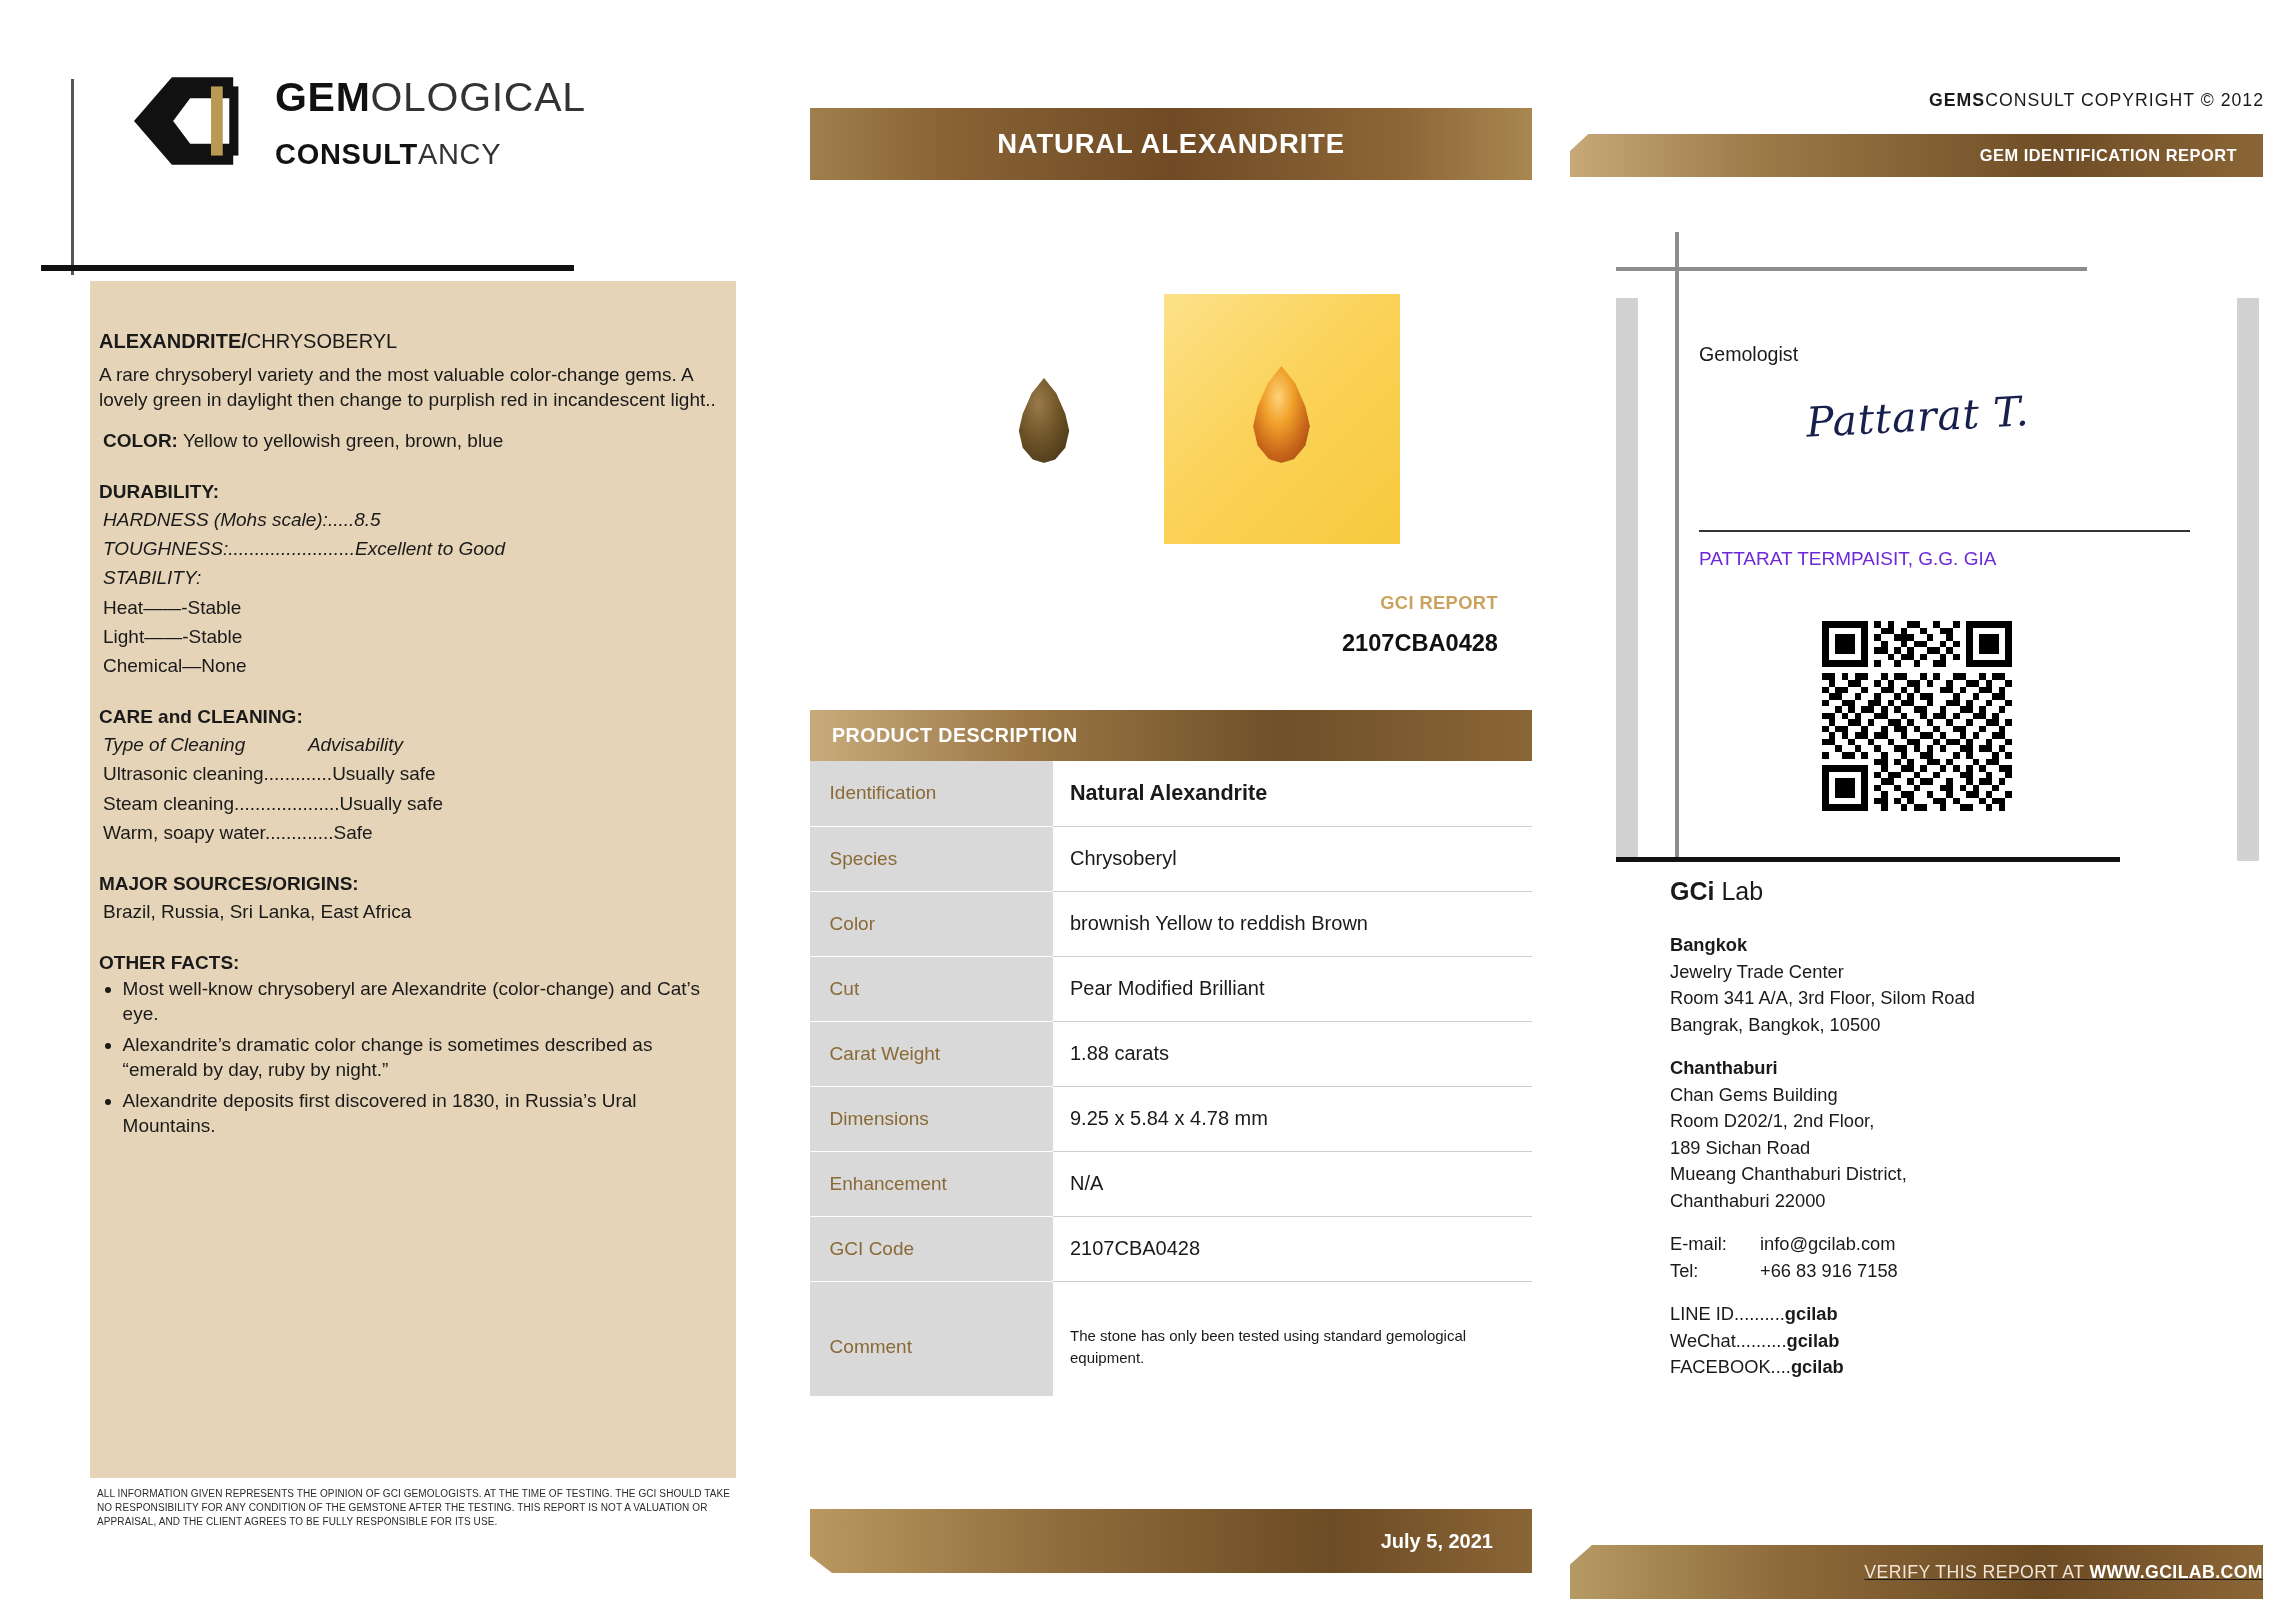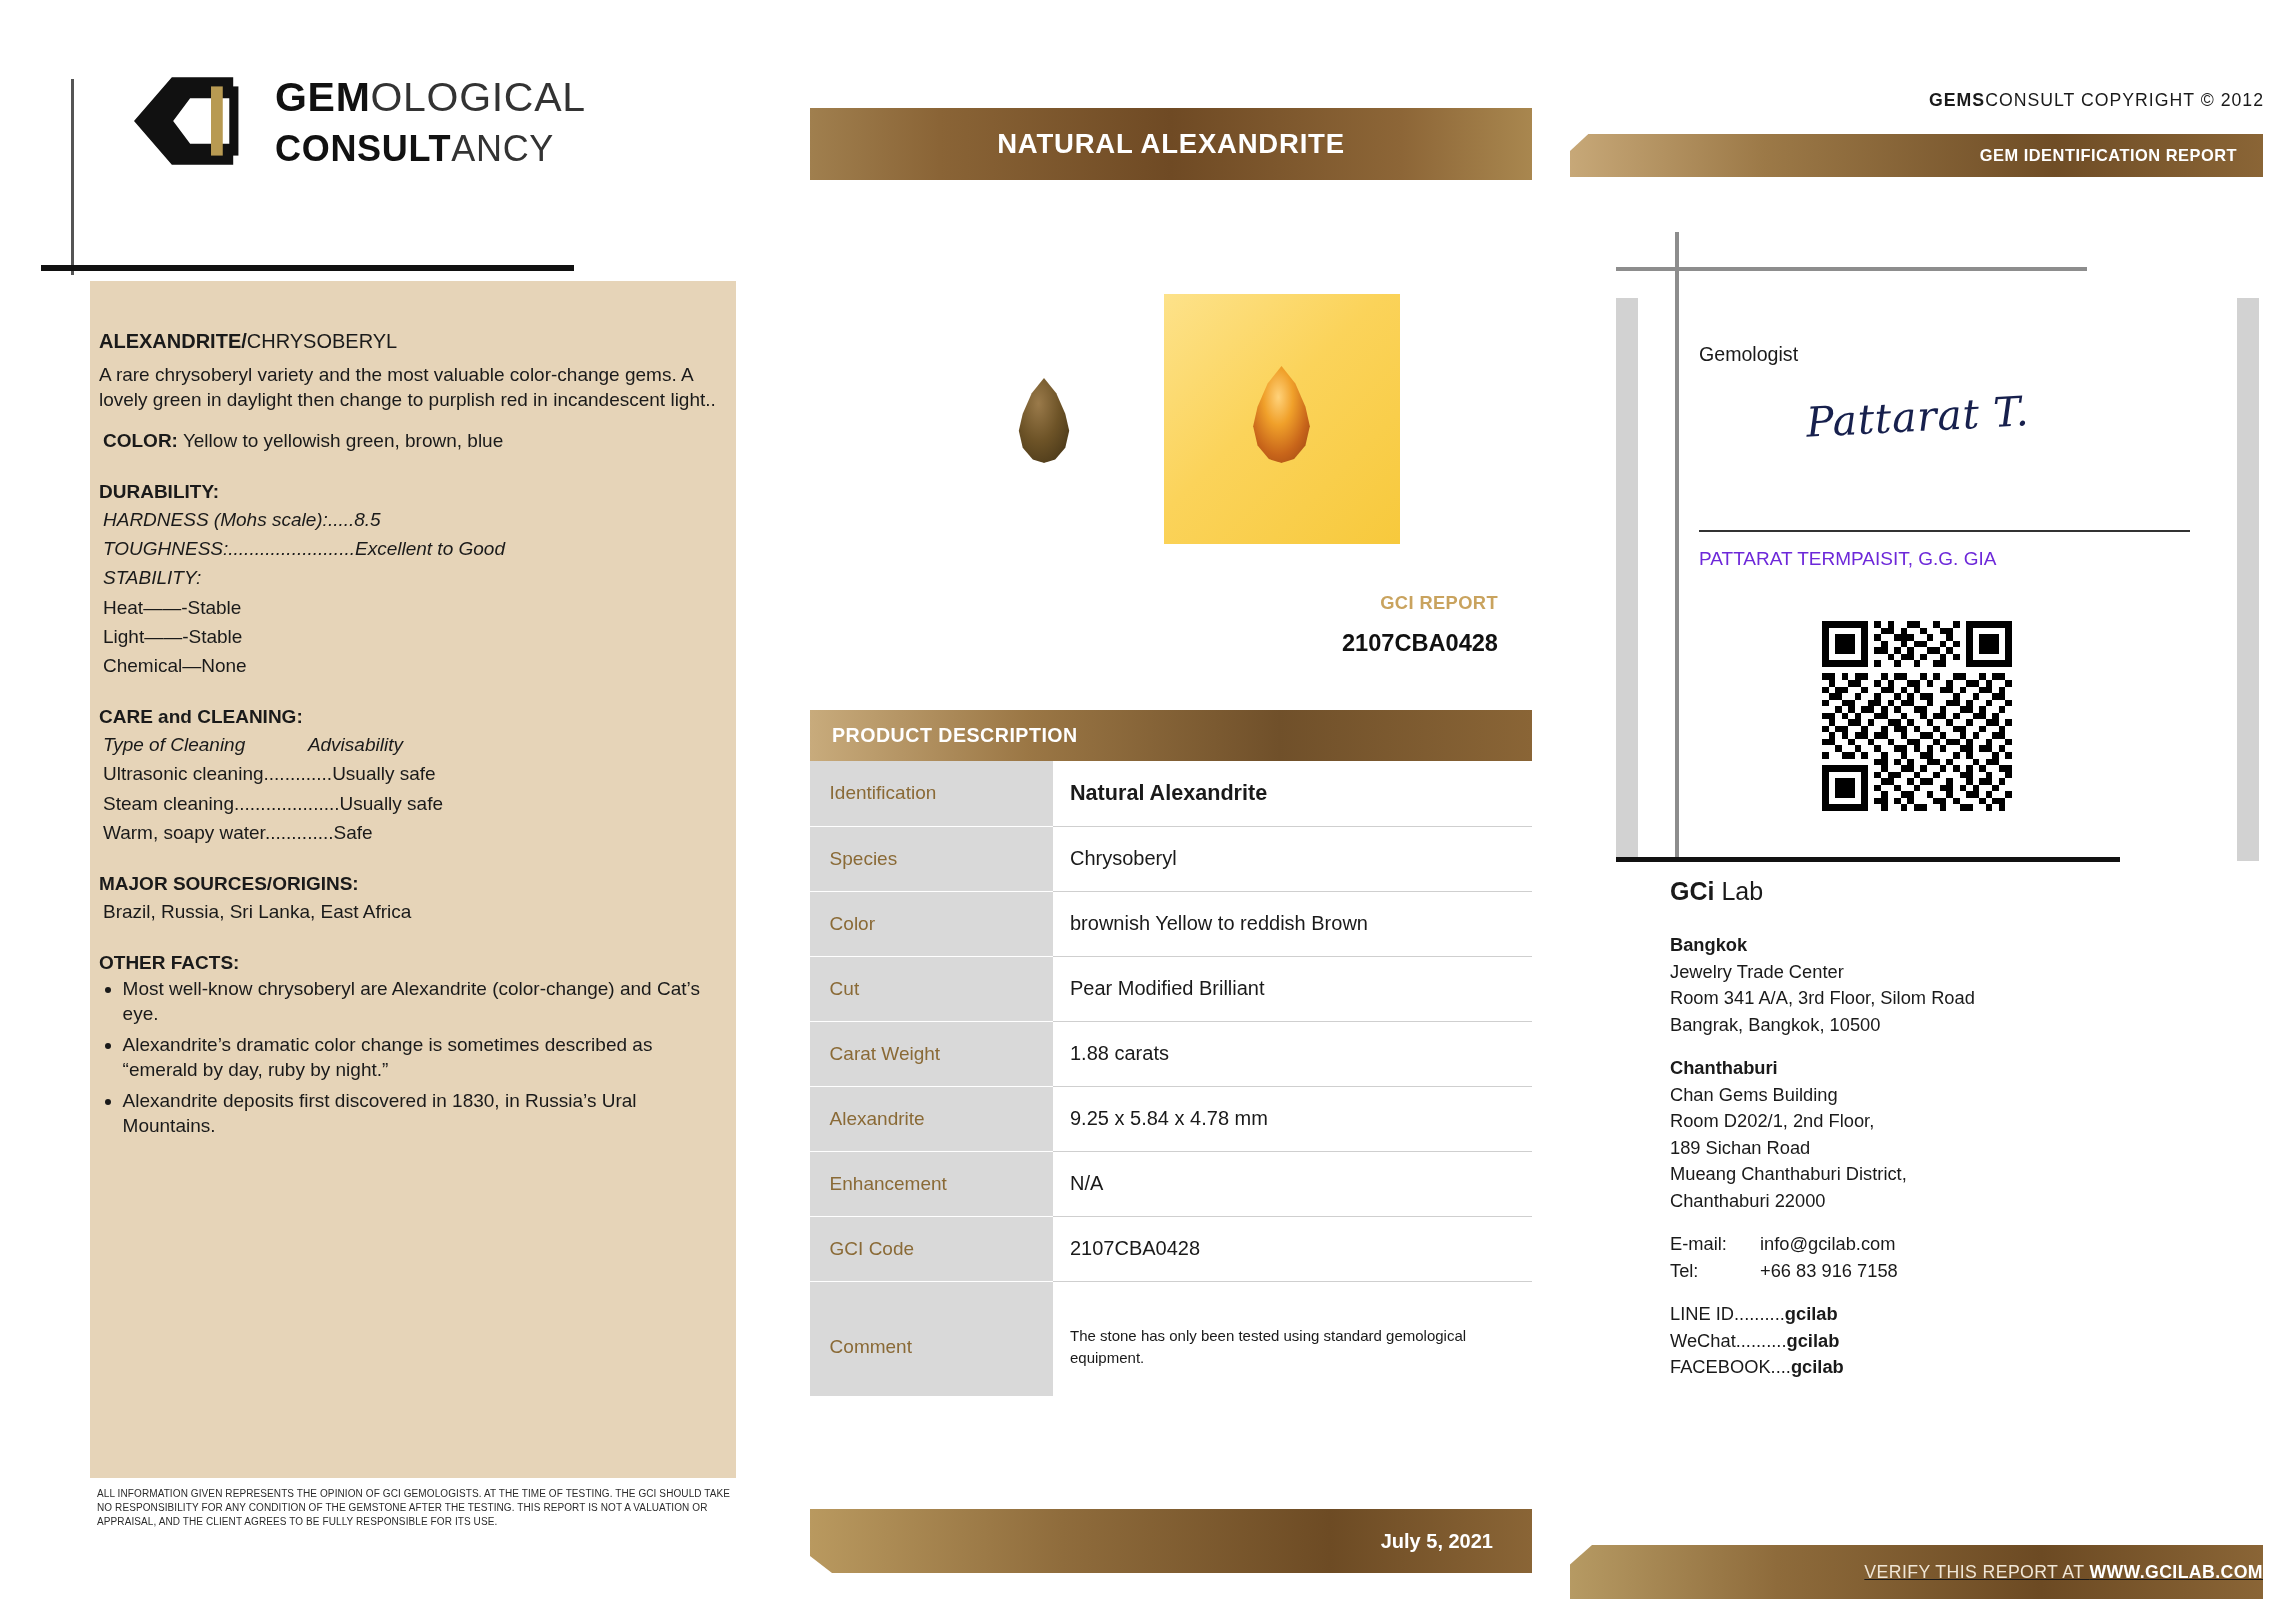--- a/index.html
+++ b/index.html
@@ -31,24 +31,24 @@
     position: absolute;
     left: 141px; top: 5.2px;
   }
   .logo-line1 {
     font-size: 41px;
     letter-spacing: 0.7px;
     line-height: 1;
     white-space: nowrap;
   }
   .logo-line2 {
-    font-size: 36px;
+    font-size: 29px;
     letter-spacing: 0.7px;
     line-height: 1;
-    margin-top: 13px;
+    margin-top: 22px;
     white-space: nowrap;
   }
   .lw-bold { font-weight: bold; color: #111; }
   .lw-light { font-weight: normal; color: #333; }
 
   #logo-underline {
     position: absolute;
     left: 41px;
     top: 265px;
     width: 533px;
@@ -534,21 +534,21 @@
     </tr>
     <tr>
       <td class="pd-key">Cut</td>
       <td class="pd-val">Pear Modified Brilliant</td>
     </tr>
     <tr>
       <td class="pd-key">Carat Weight</td>
       <td class="pd-val">1.88    carats</td>
     </tr>
     <tr>
-      <td class="pd-key">Alexandrite</td>
+      <td class="pd-key">Dimensions</td>
       <td class="pd-val">9.25  x  5.84  x  4.78    mm</td>
     </tr>
     <tr>
       <td class="pd-key">Enhancement</td>
       <td class="pd-val">N/A</td>
     </tr>
     <tr>
       <td class="pd-key">GCI Code</td>
       <td class="pd-val">2107CBA0428</td>
     </tr>

